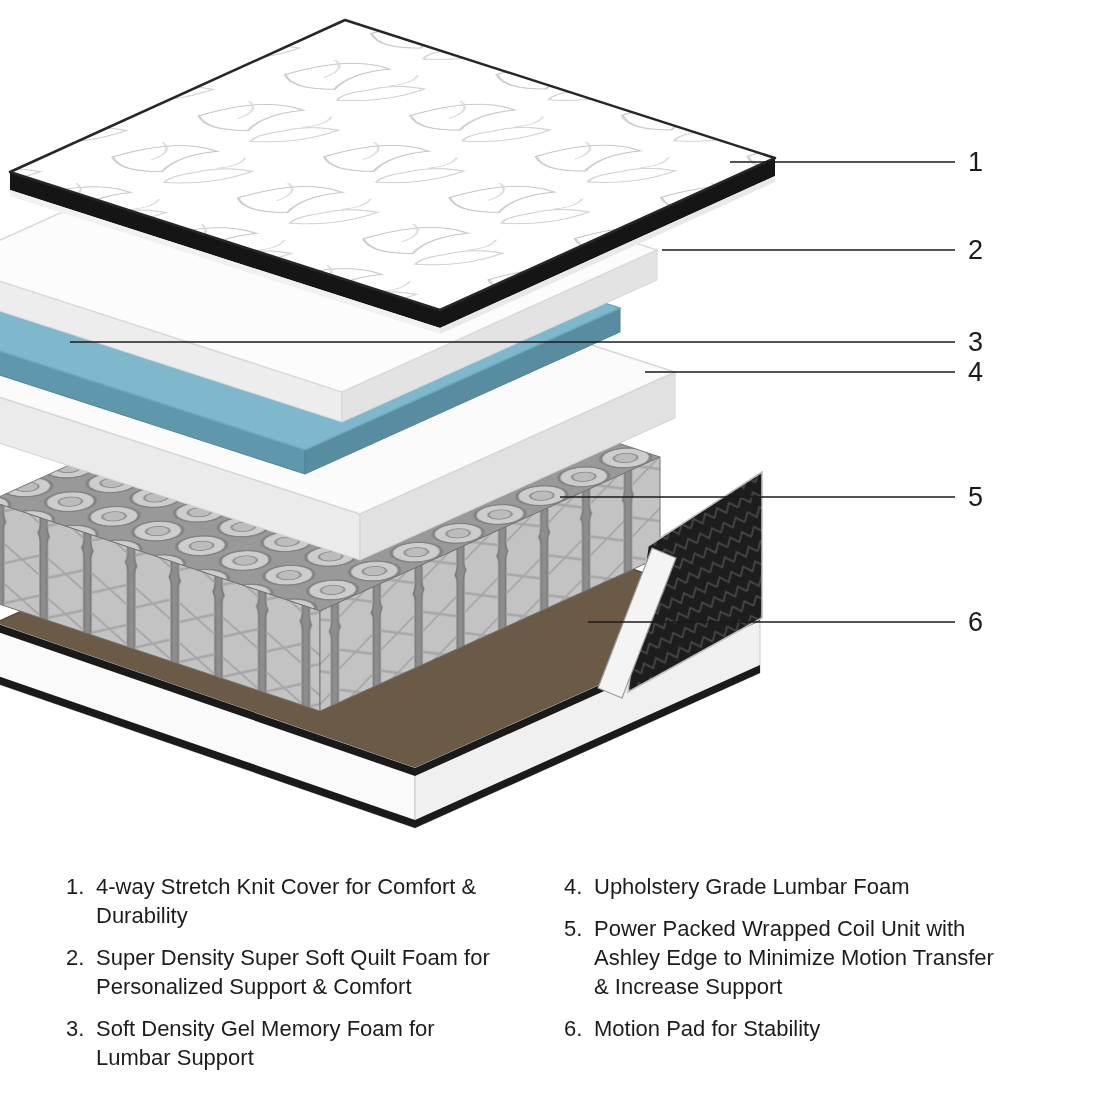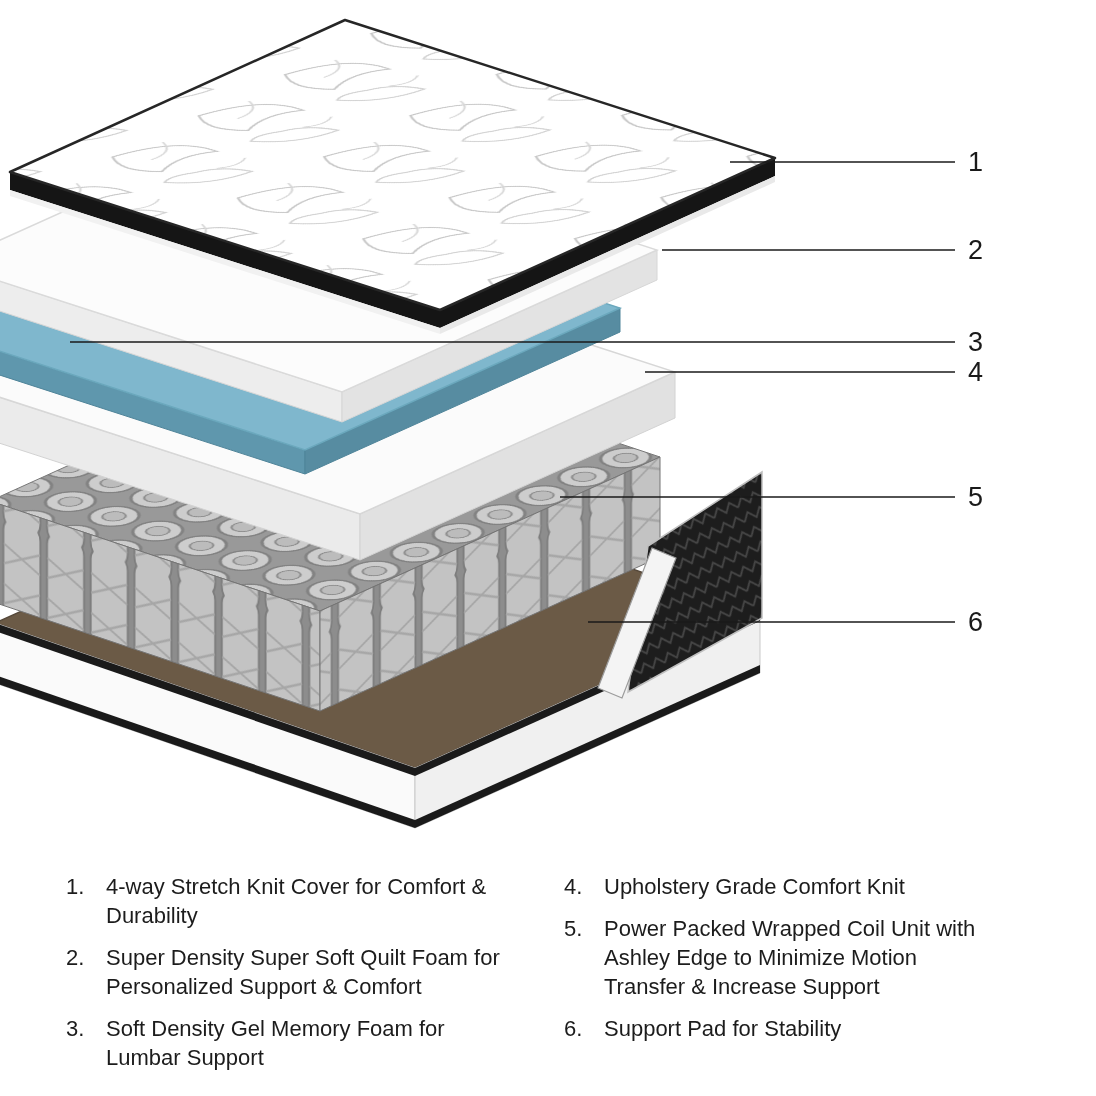--- a/index.html
+++ b/index.html
@@ -14,21 +14,21 @@
   .legend{
     position:absolute;left:66px;top:872px;
     display:flex;gap:62px;
     font-size:22px;line-height:1.32;color:#1c1c1c;
   }
   .legend .col{display:flex;flex-direction:column;gap:13px;}
   .legend .col-left{width:436px;}
   .legend .col-right{width:432px;}
   .li{display:flex;}
   .li .num{flex:0 0 30px;}
-  .li .txt{flex:1;margin-left:10px;}
+  .li .txt{flex:1;}
   .li .txt b{font-weight:normal;}
   text.callout-num{font-family:"Liberation Sans",sans-serif;font-size:27px;fill:#1a1a1a;}
 </style>
 </head>
 <body>
 
 <div class="canvas">
 
   <svg class="art" width="1096" height="860" viewBox="0 0 1096 860">
     <defs>
@@ -144,29 +144,29 @@
       <div class="li">
         <span class="num">3.</span>
         <span class="txt"><span>Soft Density Gel Memory Foam for Lumbar Support</span><b></b><span></span></span>
       </div>
 
     </div>
     <div class="col col-right">
 
       <div class="li">
         <span class="num">4.</span>
-        <span class="txt"><span>Upholstery Grade Comfort Knit</span><b></b><span></span></span>
+        <span class="txt"><span>Upholstery Grade Lumbar Foam</span><b></b><span></span></span>
       </div>
 
       <div class="li">
         <span class="num">5.</span>
         <span class="txt"><span>Power Packed Wrapped Coil Unit with Ashley Edge to Minimize Motion Transfer &amp; Increase Support</span><b></b><span></span></span>
       </div>
 
       <div class="li">
         <span class="num">6.</span>
-        <span class="txt"><span>Support Pad for Stability</span><b></b><span></span></span>
+        <span class="txt"><span>Motion Pad for Stability</span><b></b><span></span></span>
       </div>
 
     </div>
   </div>
 
 </div>
 
 </body></html>

